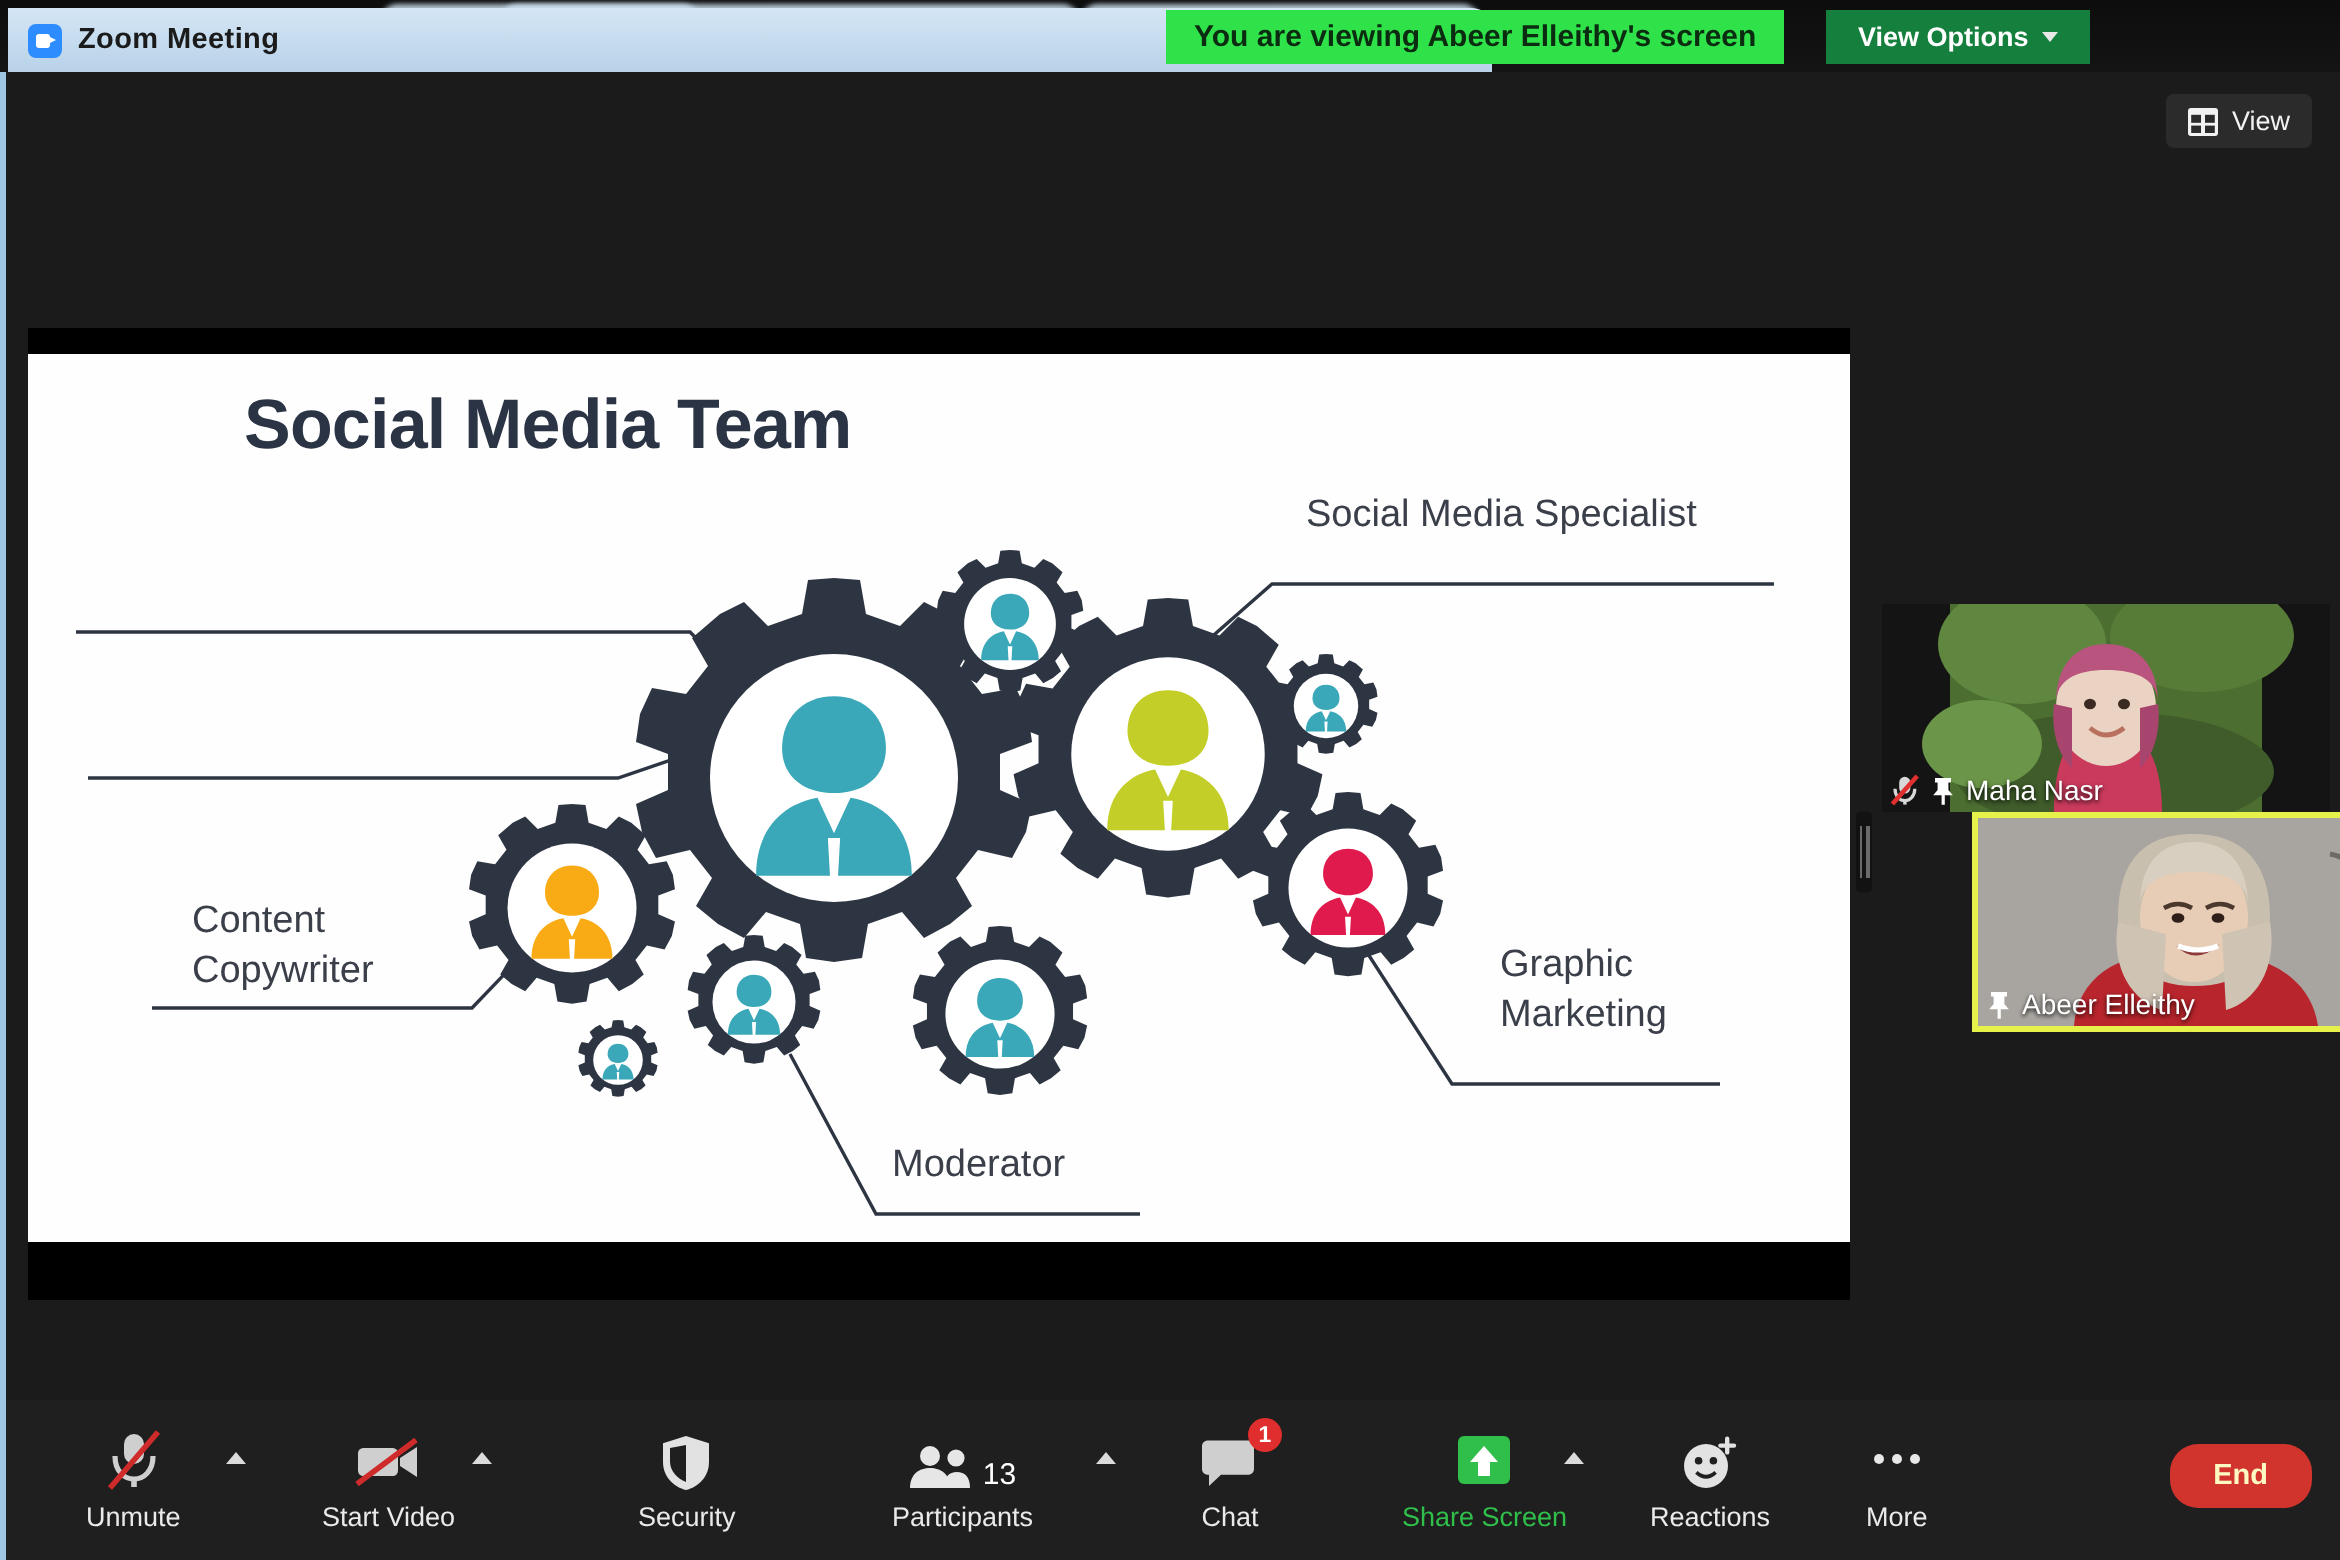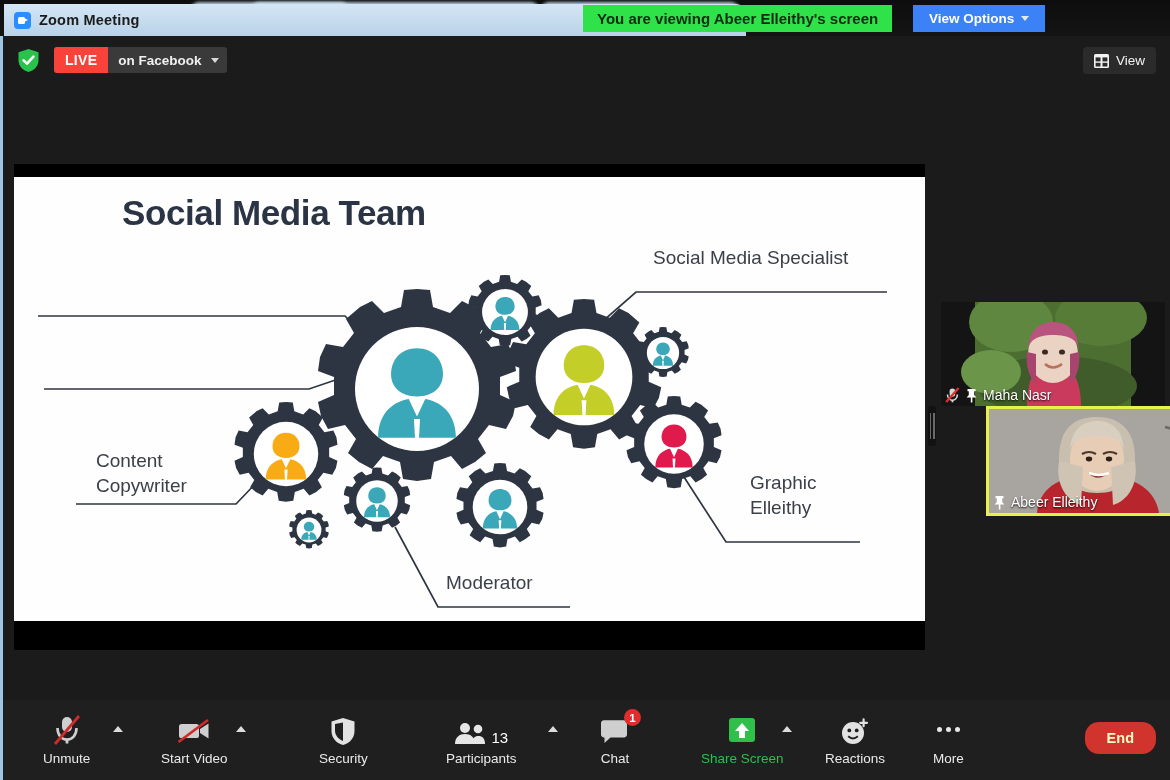--- a/index.html
+++ b/index.html
@@ -67,21 +67,21 @@
   
   .viewing-banner {
     position: absolute; left: 583px; top: 5px; height: 27px;
     background: #2fe24a; color: #0b2c10;
     display: flex; align-items: center; padding: 0 14px;
     font-size: 15px; font-weight: bold; white-space: nowrap;
     z-index: 6;
   }
   .view-options-btn {
     position: absolute; left: 913px; top: 5px; height: 27px;
-    background: #3b82f6; color: #fff;
+    background: #15803d; color: #fff;
     display: flex; align-items: center; gap: 7px; padding: 0 16px;
     font-size: 13.5px; font-weight: bold; white-space: nowrap;
     z-index: 6; cursor: pointer;
   }
   .caret-d { width: 0; height: 0; border-left: 4.5px solid transparent;
     border-right: 4.5px solid transparent; border-top: 5px solid #e8e8e8; }
 
   
   .meeting-body {
     position: absolute; left: 0; top: 36px; width: 1170px; height: 744px;
@@ -235,35 +235,20 @@
   <div class="viewing-banner">
     <span>You are viewing Abeer Elleithy's screen</span>
   </div>
   <div class="view-options-btn">
     <span>View Options</span>
     <span class="caret-d"></span>
   </div>
 
   <div class="meeting-body">
 
-    <div class="live-bar">
-      <span class="shield-green">
-        <svg width="23" height="25" viewBox="0 0 23 25">
-          <path d="M11.5 1 L21.5 4.2 V12 C21.5 18.5 16.8 22.6 11.5 24 C6.2 22.6 1.5 18.5 1.5 12 V4.2 Z" fill="#29c24a"></path>
-          <path d="M6.6 12.3 L10 15.7 L16.4 8.6" stroke="#fff" stroke-width="2.6" fill="none" stroke-linecap="round" stroke-linejoin="round"></path>
-        </svg>
-      </span>
-      <span class="live-pill">
-        <span class="live-chip">LIVE</span>
-        <span class="live-dest">
-          <span>on Facebook</span>
-          <span class="caret-sm"></span>
-        </span>
-      </span>
-    </div>
 
     <div class="view-btn">
       <span>
         <svg class="grid-icon" width="15" height="14" viewBox="0 0 15 14">
           <rect x="0" y="0" width="15" height="14" rx="1.5" fill="#f2f2f2"></rect>
           <rect x="1.6" y="3.4" width="4.9" height="4" fill="#2b2b2b"></rect>
           <rect x="8.5" y="3.4" width="4.9" height="4" fill="#2b2b2b"></rect>
           <rect x="1.6" y="8.8" width="4.9" height="3.7" fill="#2b2b2b"></rect>
           <rect x="8.5" y="8.8" width="4.9" height="3.7" fill="#2b2b2b"></rect>
         </svg>
@@ -393,21 +378,21 @@
           </g>
         </svg>
 
         <div class="lbl two" style="left:82px; top:272px;">
           <div>Content</div>
           <div>Copywriter</div>
         </div>
         <div class="lbl" style="left:639px; top:68px;">Social Media Specialist</div>
         <div class="lbl two" style="left:736px; top:294px;">
           <div>Graphic</div>
-          <div>Elleithy</div>
+          <div>Marketing</div>
         </div>
         <div class="lbl" style="left:432px; top:393px;">Moderator</div>
       </div>
     </div>
 
     <div class="drag-handle">
       <i></i>
         <i></i>
     </div>
 

